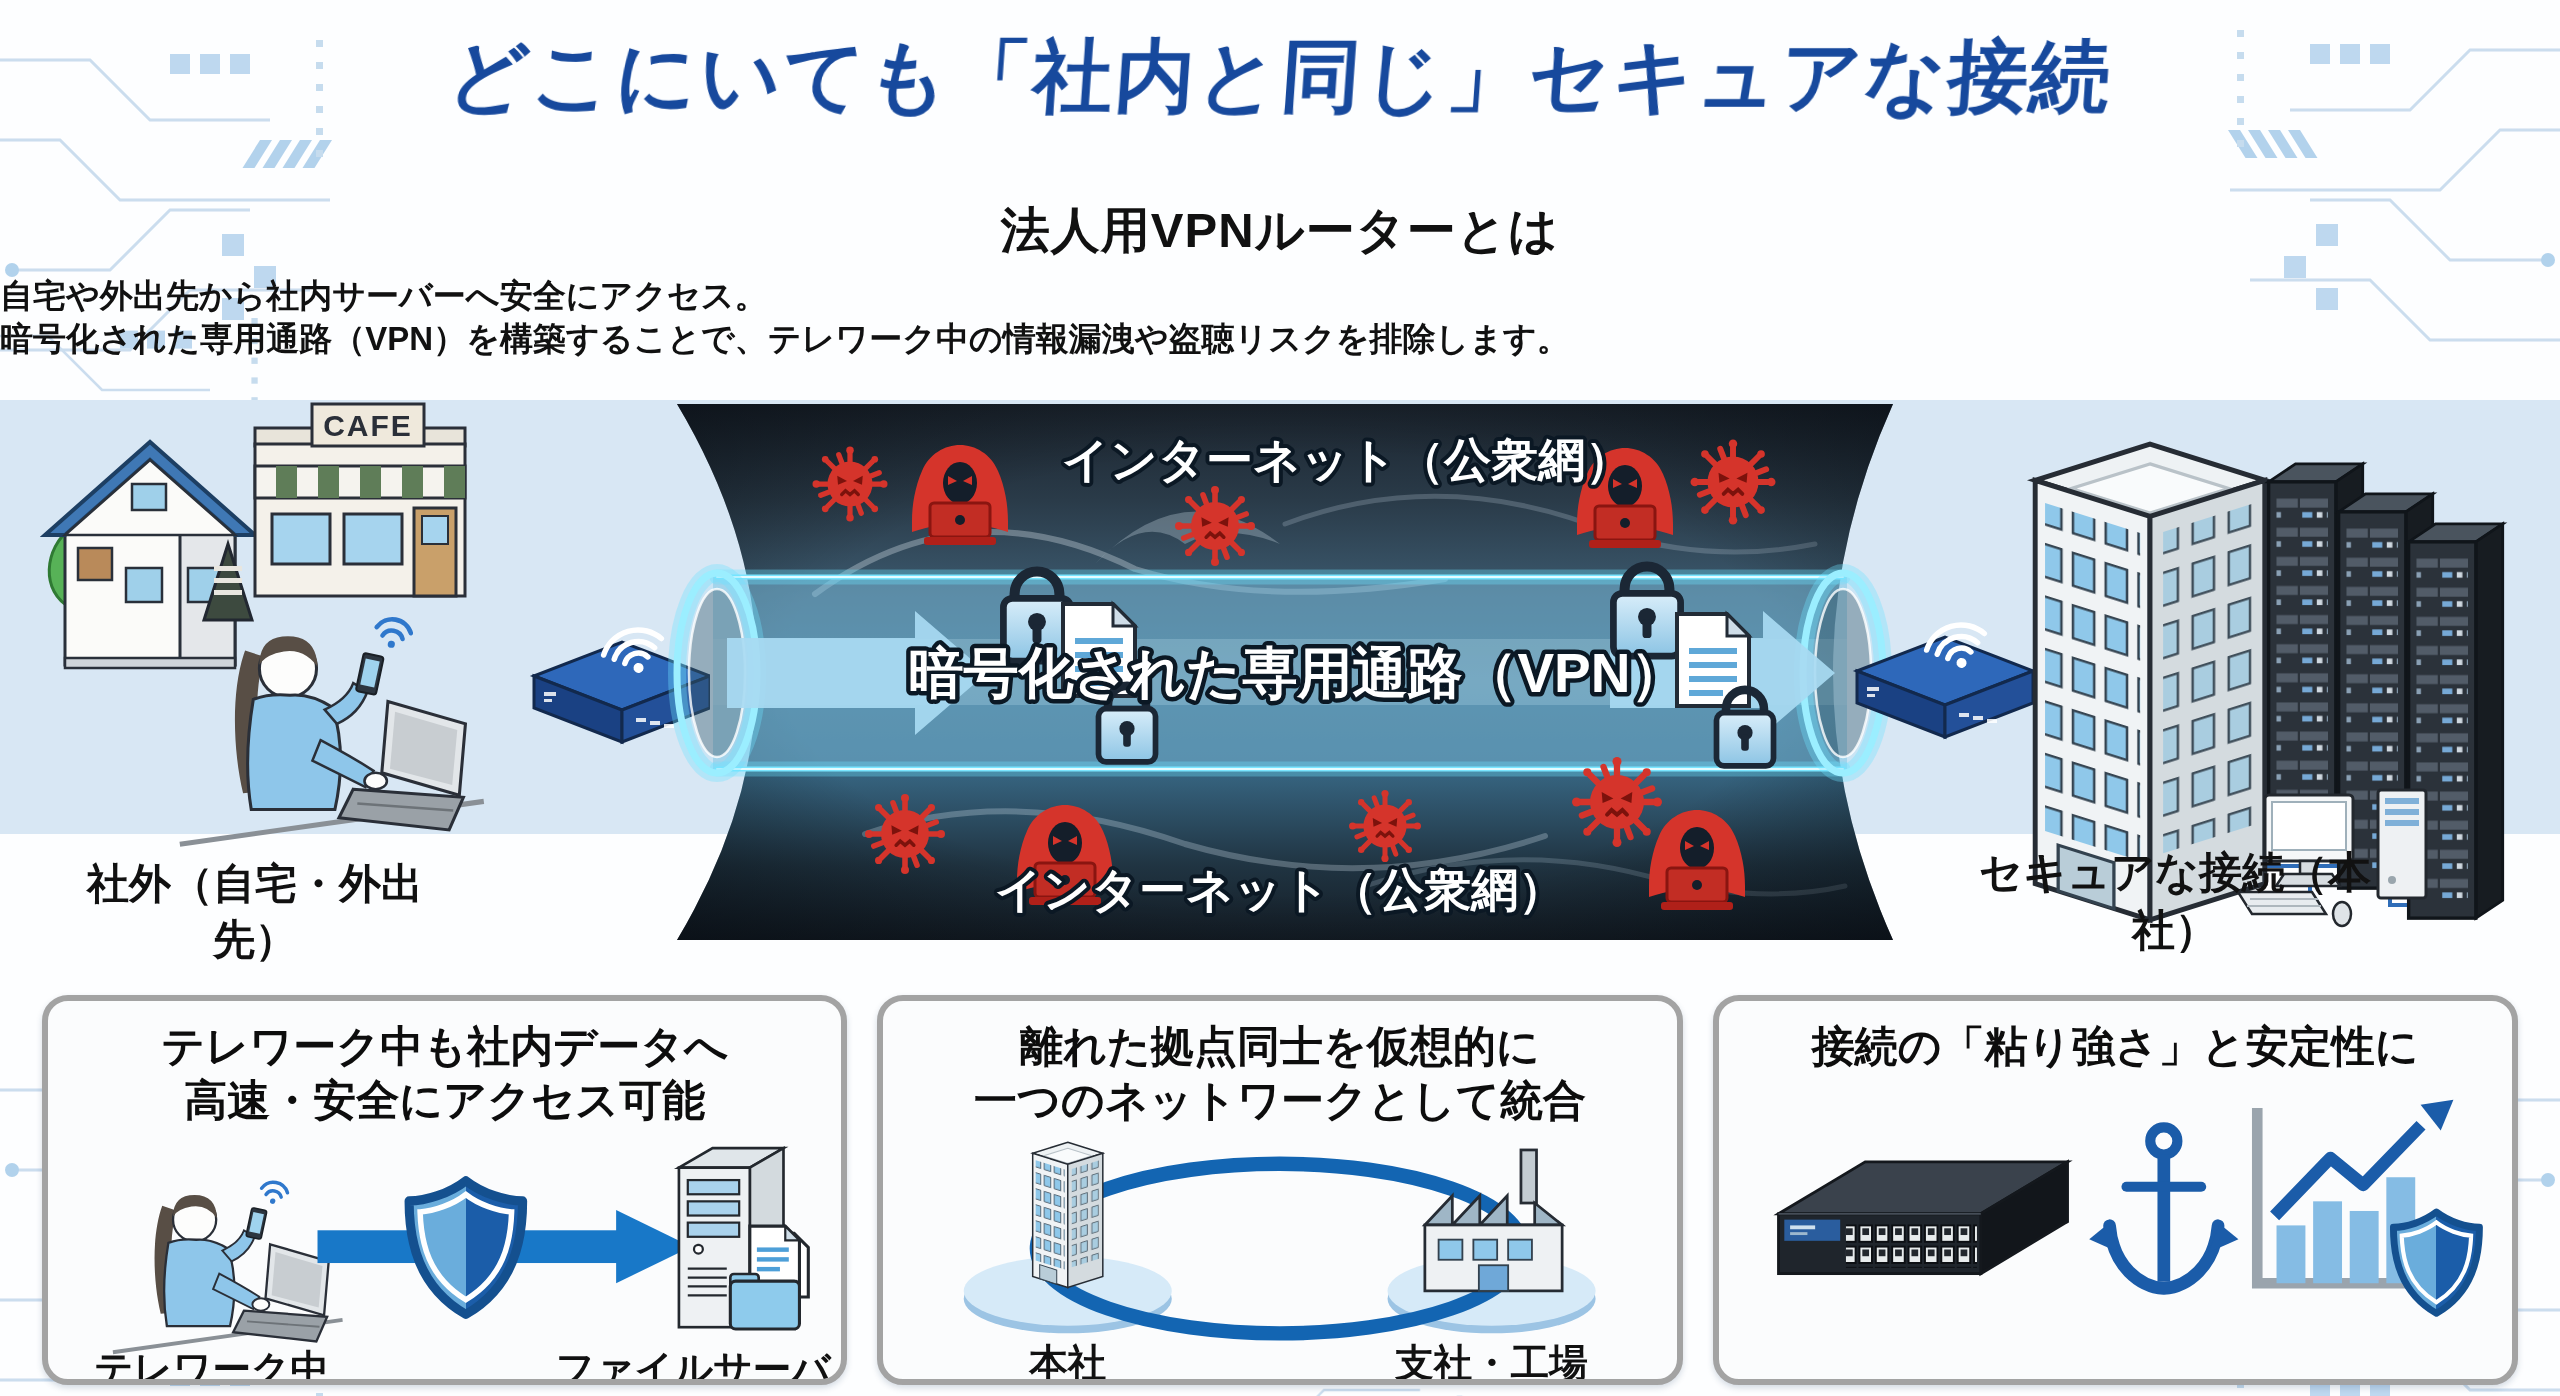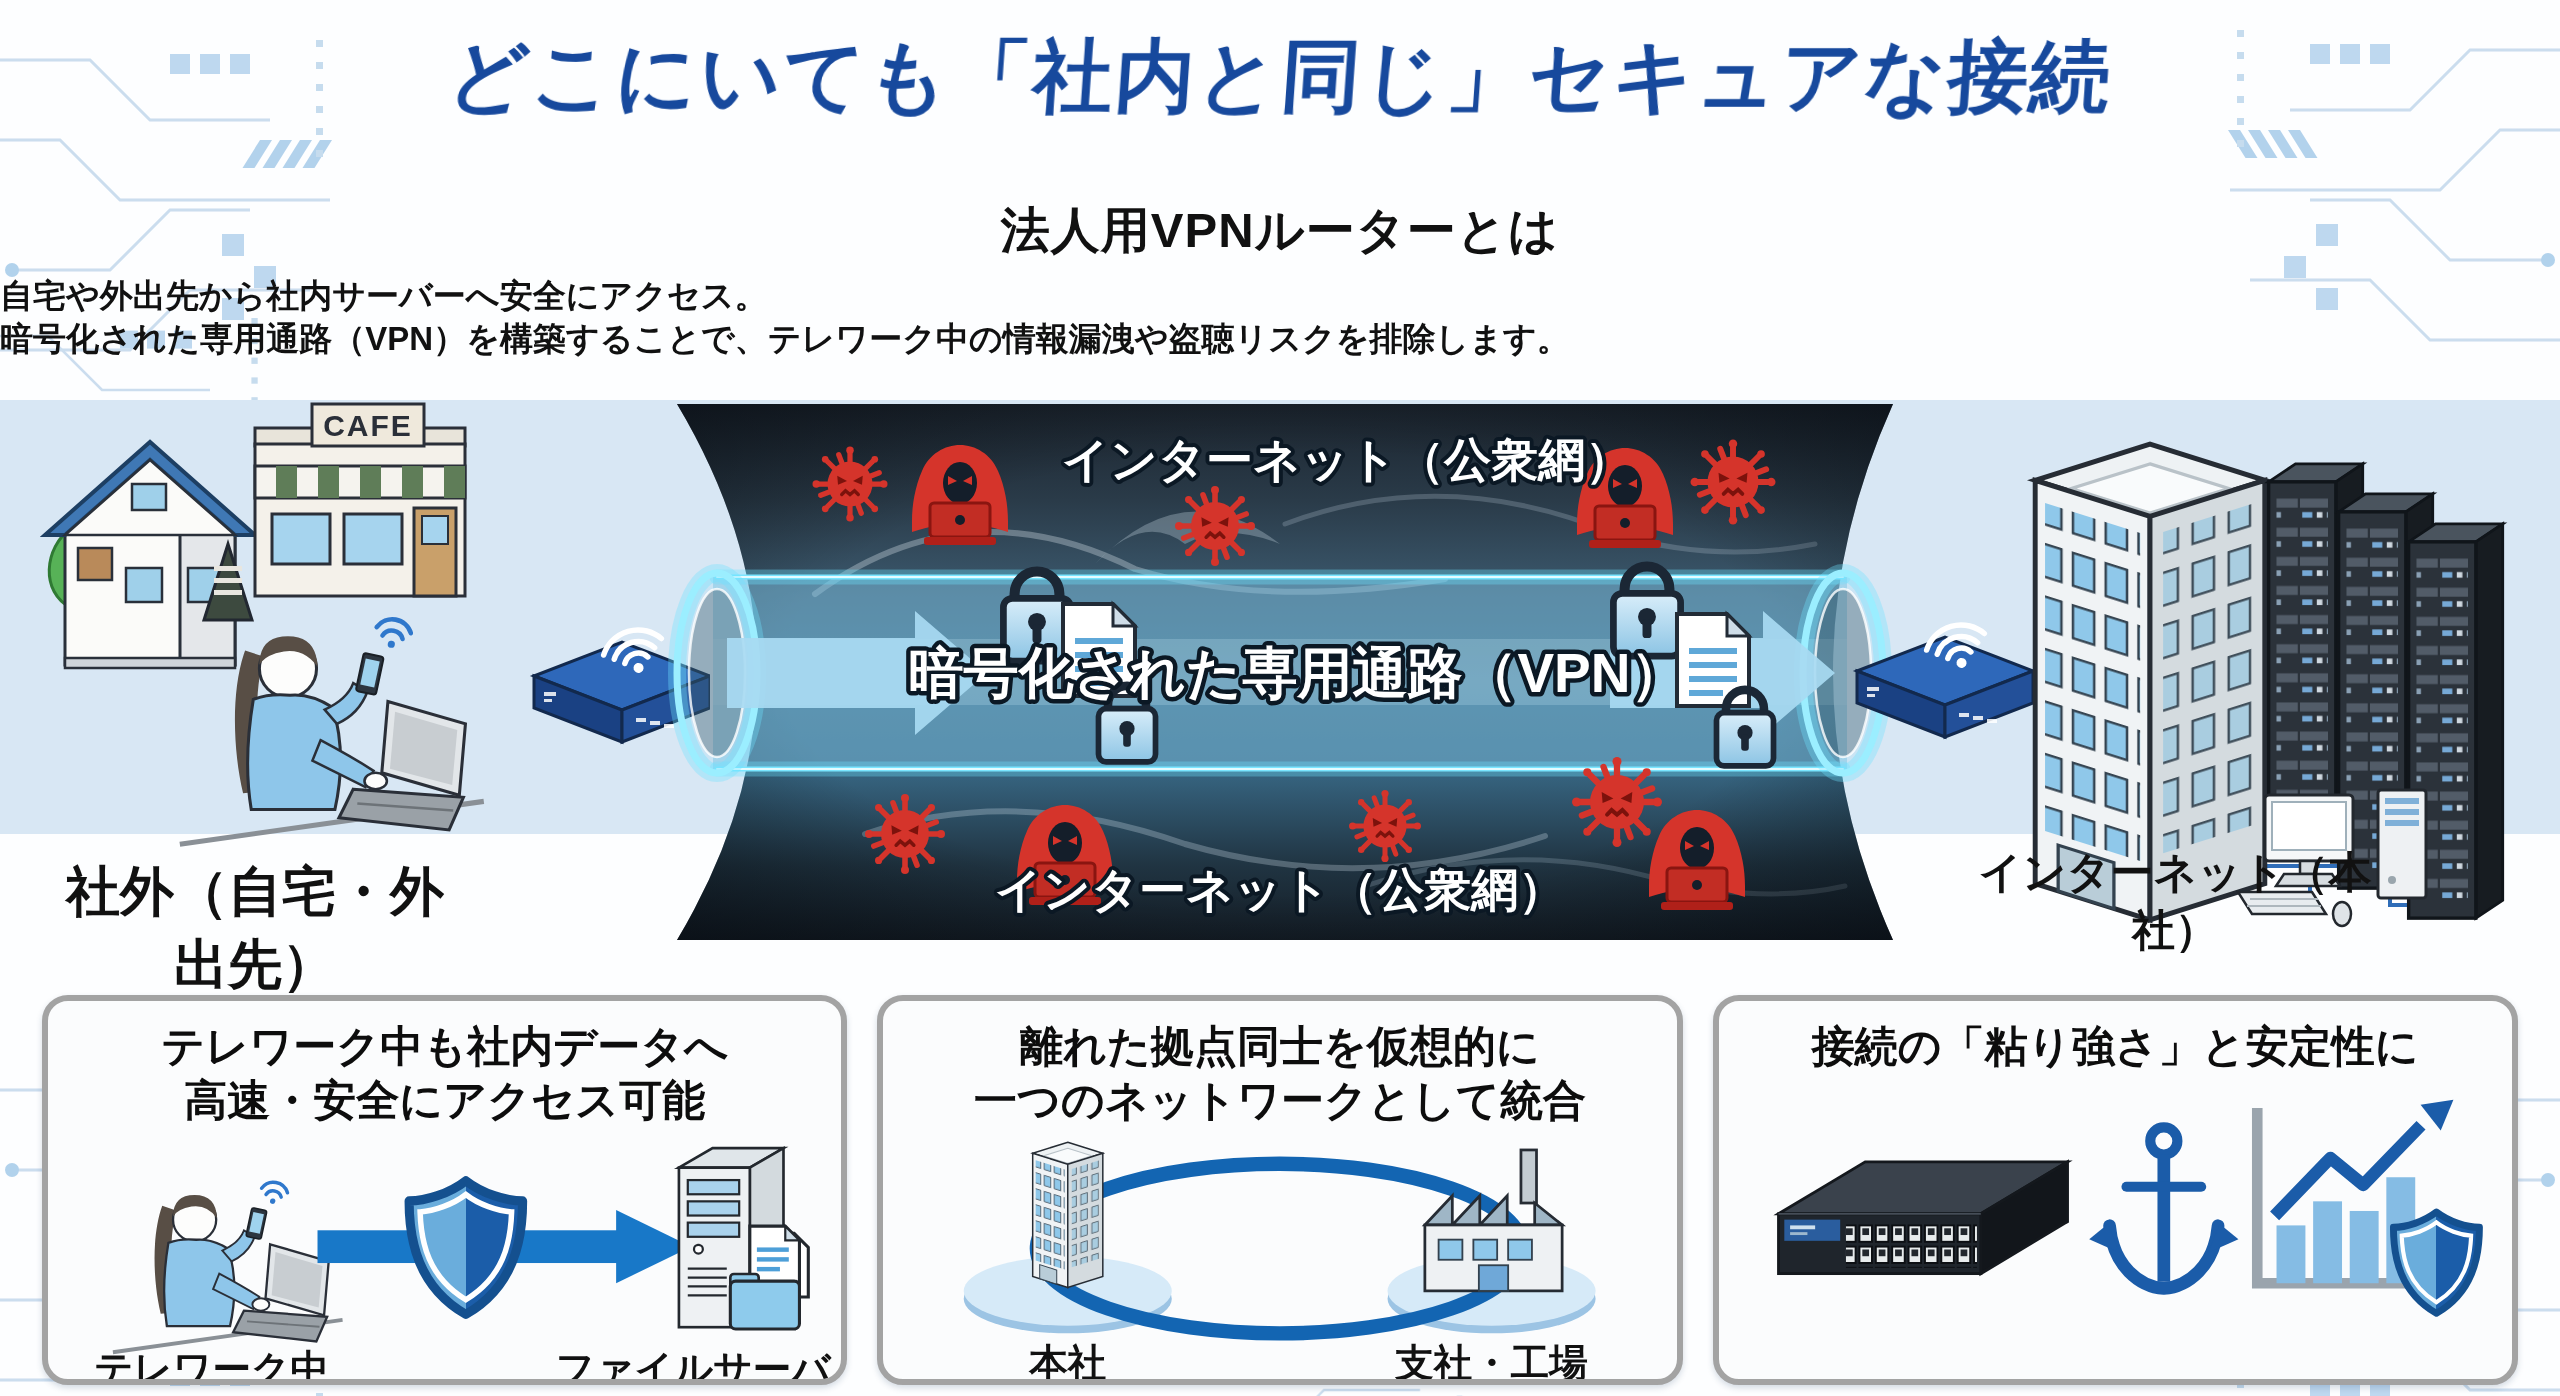--- a/index.html
+++ b/index.html
@@ -25,21 +25,21 @@
     left:0;width:2560px;
     font-size:33px;font-weight:700;color:#111;
   }
   
   .band{
     top:400px;left:0;width:2560px;height:434px;
     background:#d8e7f4;
   }
   .scene{top:0;height:558px;}
   .caption{
-    font-size:54px;font-weight:900;color:#111;text-align:center;
+    font-size:42px;font-weight:900;color:#111;text-align:center;
   }
   .vpn-label{
     font-size:52px;font-weight:900;color:#1d52a3;text-align:center;letter-spacing:2px;
   }
   
   .cards{
     top:995px;left:42px;width:2476px;height:390px;
     display:flex;gap:30px;
   }
   .card{
@@ -451,21 +451,21 @@
       <polygon points="388,492 462,492 476,514 402,514" fill="#e8ecef" stroke="#23282e" stroke-width="2.5"></polygon>
       <line x1="400" y1="499" x2="468" y2="499" stroke="#aeb7bd" stroke-width="2"></line>
       <line x1="397" y1="506" x2="471" y2="506" stroke="#aeb7bd" stroke-width="2"></line>
       <ellipse cx="492" cy="514" rx="9" ry="12" fill="#dfe4e8" stroke="#23282e" stroke-width="2.5"></ellipse>
     </g>
   </svg>
 
   <div class="abs vpn-label" style="left:550px;top:726px;width:140px;">VPN</div>
   <div class="abs vpn-label" style="left:1863px;top:724px;width:150px;">VPN</div>
   <div class="abs caption" style="left:55px;top:456px;width:400px;">社外（自宅・外出先）</div>
-  <div class="abs caption" style="left:1955px;top:444px;width:440px;font-size:43px;">インターネット（本社）</div>
+  <div class="abs caption" style="left:1955px;top:444px;width:440px;font-size:43px;">セキュアな接続（本社）</div>
 </div>
 
 <div class="abs cards">
 
   <div class="card">
     <div class="card-title">テレワーク中も社内データへ</div>
     <div class="card-title">高速・安全にアクセス可能</div>
     <svg class="card-art" viewBox="0 0 740 272">
       <use href="#womanIcon" transform="translate(112,138) scale(0.8)"></use>
       <rect x="238" y="101" width="312" height="34" fill="#1878c8"></rect>

